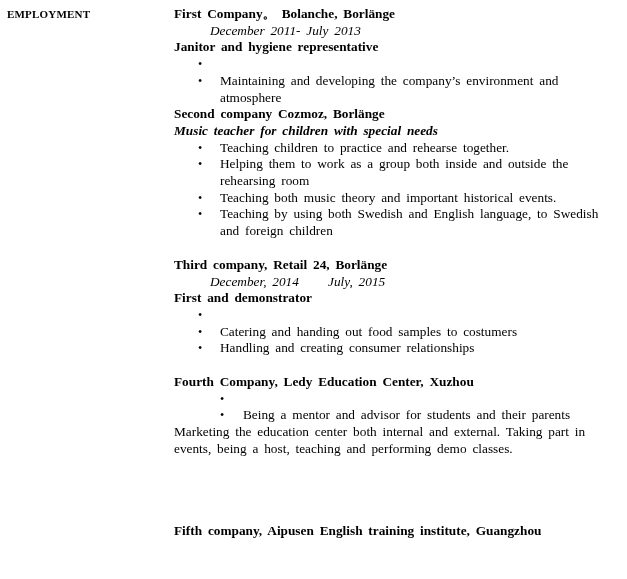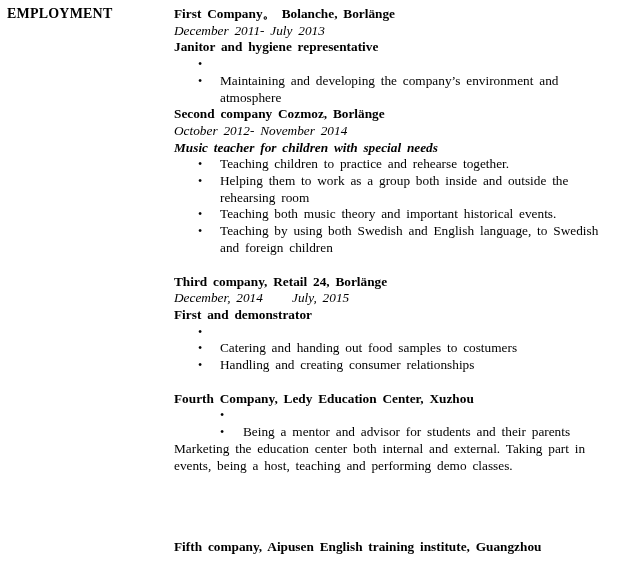--- a/index.html
+++ b/index.html
@@ -26,31 +26,32 @@
     flex: 0 0 174px;
     padding-left: 7px;
     box-sizing: border-box;
   }
   .right-col {
     flex: 1 1 auto;
     min-width: 0;
   }
   .section-heading {
     font-weight: bold;
-    font-size: 14px;
+    font-size: 11px;
     letter-spacing: 0.2px;
     white-space: pre;
   }
   .company-title {
     font-weight: bold;
     white-space: pre;
   }
   .company-dates {
     font-style: italic;
     white-space: pre;
+    margin-left: 36px;
   }
   .company-role {
     font-weight: bold;
     white-space: pre;
   }
   .company-role.italic {
     font-style: italic;
   }
   .bullet-row {
     display: flex;
@@ -98,21 +99,20 @@
       </div>
       <div class="bullet-row">
         <span class="bullet-mark">•</span>
         <span class="bullet-text">Maintaining and developing the company’s environment and
 atmosphere</span>
       </div>
     </div>
 
     <div class="company">
       <div class="company-title">Second company Cozmoz, Borlänge</div>
-      <div class="company-dates">October 2012- November 2014</div>
       <div class="company-role italic">Music teacher for children with special needs</div>
       <div class="bullet-row">
         <span class="bullet-mark">•</span>
         <span class="bullet-text">Teaching children to practice and rehearse together.</span>
       </div>
       <div class="bullet-row">
         <span class="bullet-mark">•</span>
         <span class="bullet-text">Helping them to work as a group both inside and outside the
 rehearsing room</span>
       </div>

